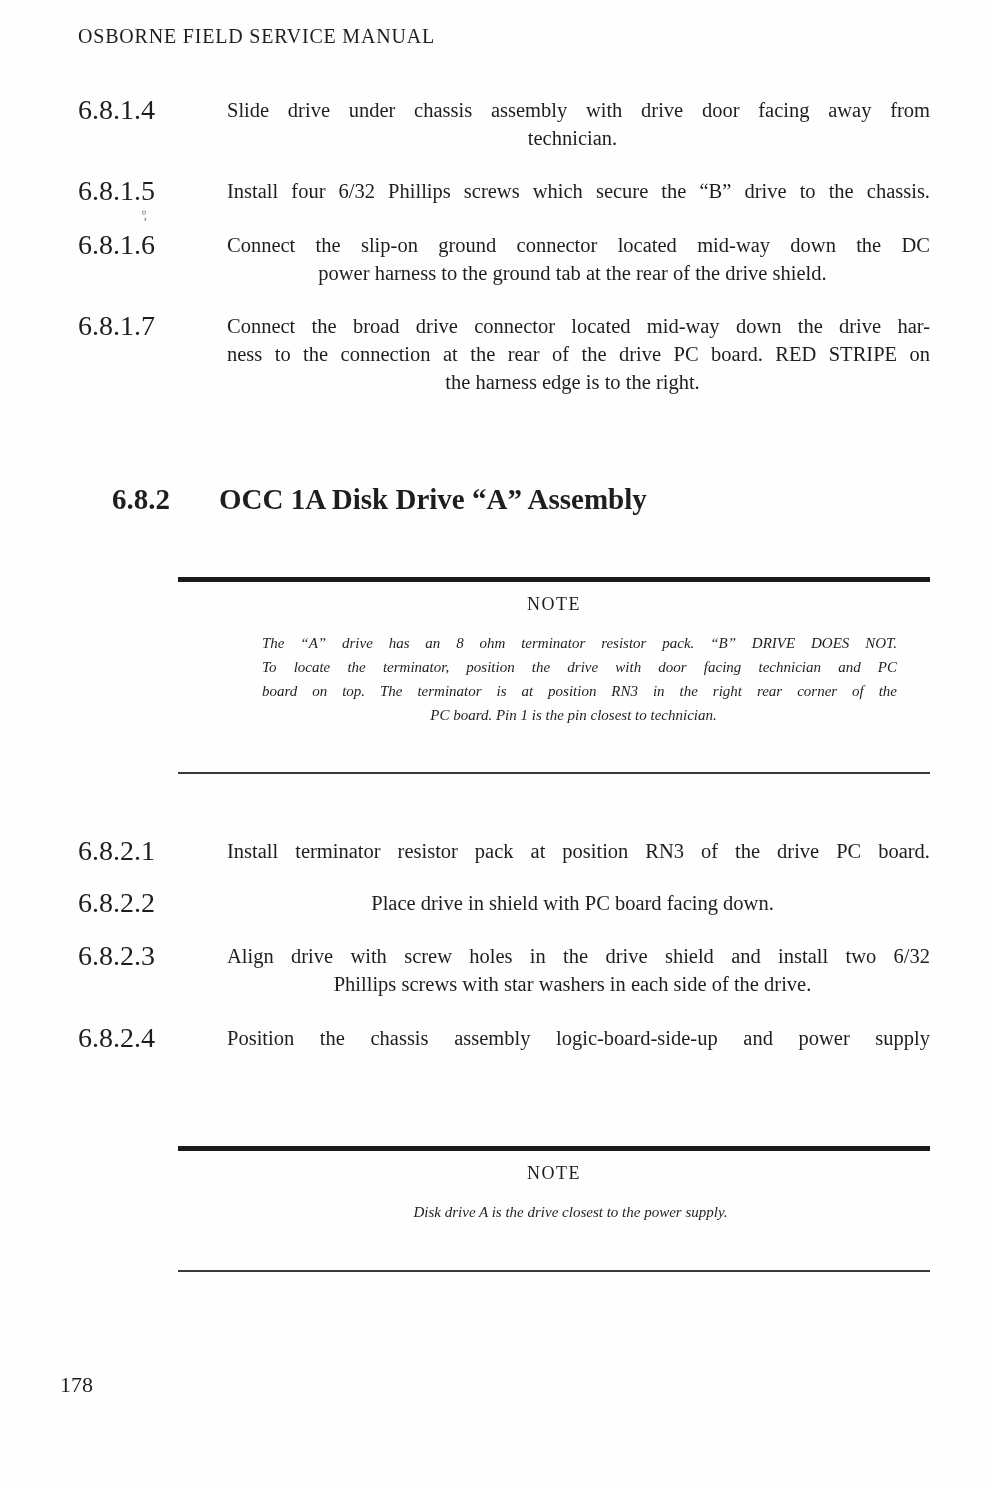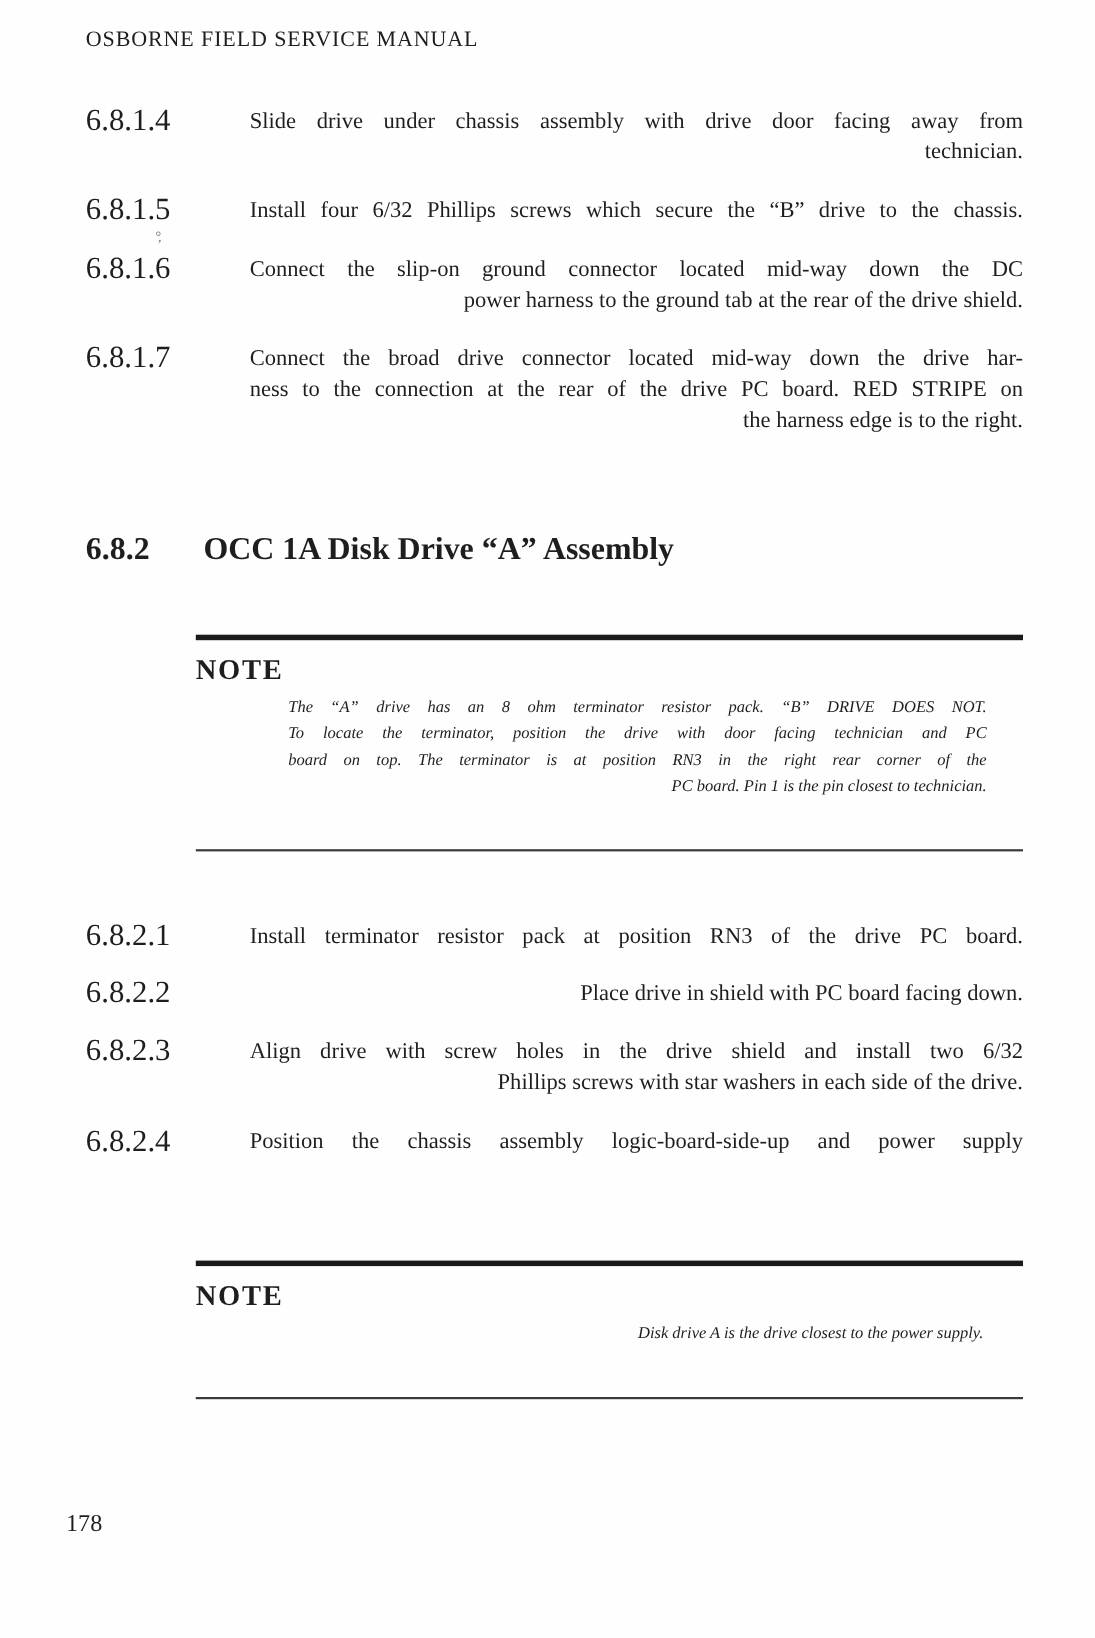--- a/index.html
+++ b/index.html
@@ -21,37 +21,37 @@
   }
   .step .num {
     width: 107px; flex: none;
     font-size: 28px; line-height: 28px;
   }
   .step .txt {
     width: 745px; flex: none;
     font-size: 20.5px; line-height: 28px;
   }
   .line-j { text-align: justify; text-align-last: justify; margin-left: 42px; }
-  .line-n { text-align: right; margin-left: 30px; }
+  .line-n { text-align: center; margin-left: 30px; }
   .section-heading {
     position: absolute; left: 78px; top: 481px; width: 852px;
     display: flex; font-weight: bold; font-size: 29px; line-height: 36px;
   }
-  .section-heading .num { width: 107px; flex: none; }
+  .section-heading .num { width: 107px; flex: none; margin-left: 34px; }
   .rule-thick {
     position: absolute; left: 178px; width: 752px; height: 5px;
     background: #1a1a1a;
   }
   .rule-thin {
     position: absolute; left: 178px; width: 752px; height: 2px;
     background: #3a3a3a;
   }
   .note-label {
     position: absolute; left: 178px; width: 752px;
-    font-weight: bold; font-size: 26px;
+    text-align: center; font-weight: normal; font-size: 18px;
     letter-spacing: 1.5px;
   }
   .note-body {
     position: absolute; left: 220px; width: 677px;
     font-style: italic; font-size: 15px; line-height: 24px;
   }
   .pen-mark {
     position: absolute; left: 141px; top: 207px;
     font-size: 13px; color: #787878; transform: rotate(8deg);
     letter-spacing: -2px;

